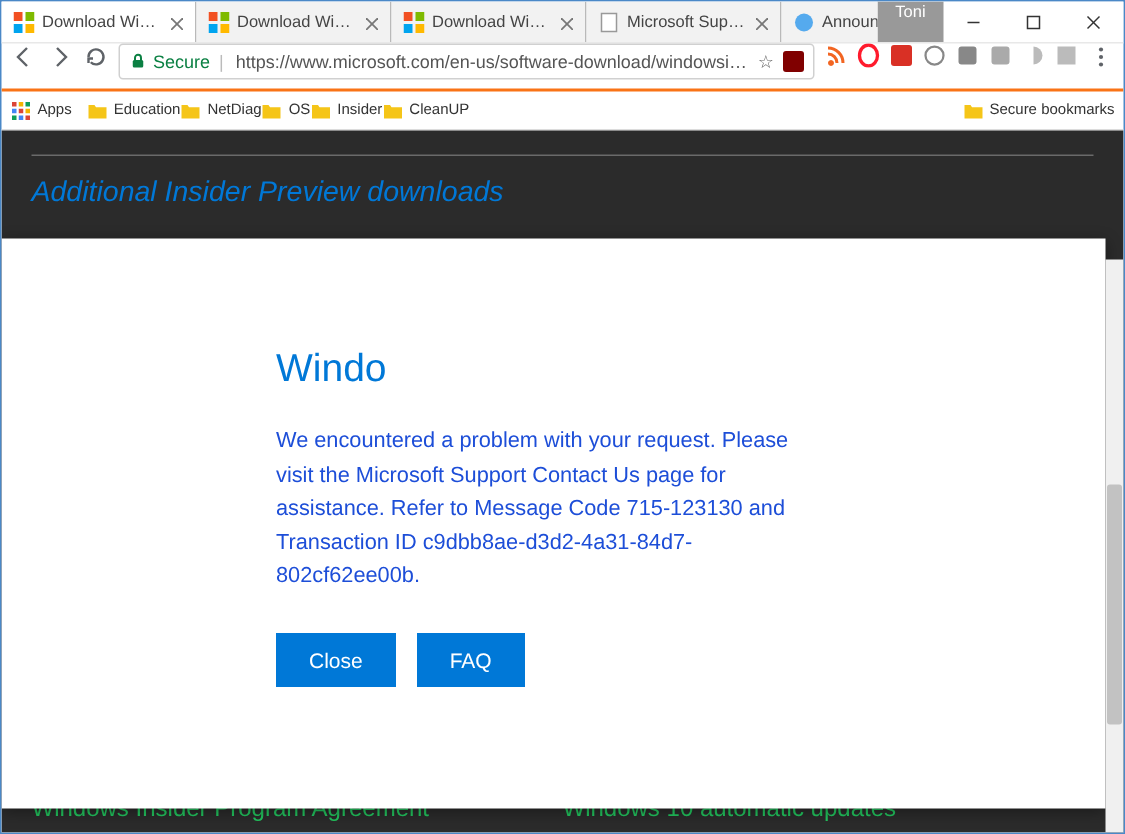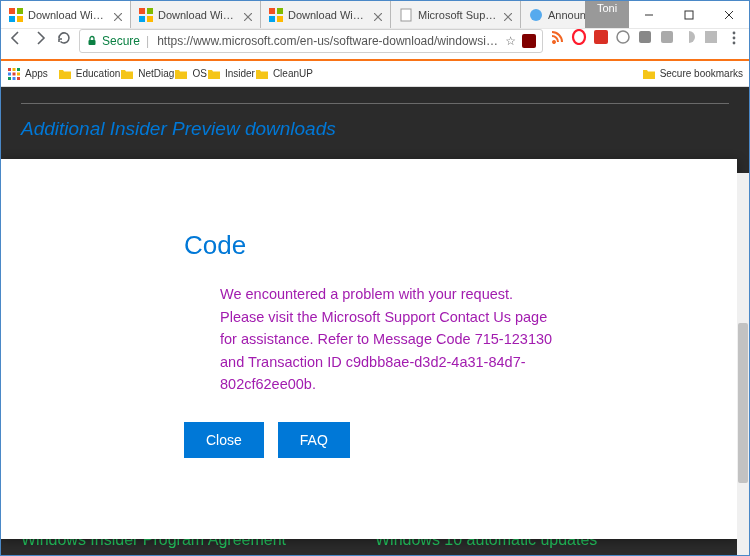--- a/index.html
+++ b/index.html
@@ -147,21 +147,21 @@
     left:0; right:12px;
     top:72px; bottom:16px;
     background:#fff;
     box-shadow: 0 2px 10px rgba(0,0,0,0.4);
     display:flex;
     align-items:center;
     justify-content:center;
   }
   .modal-inner { width: 370px; text-align:left; margin-top: -10px; }
   .err-title { color:#0078d7; font-size:26px; font-weight:300; margin-bottom:22px; }
-  .err-body { color:#a21caf; font-size:14.5px; line-height:1.55; margin-bottom:26px;margin-left:36px; }
+  .err-body { color:#1d4ed8; font-size:14.5px; line-height:1.55; margin-bottom:26px; }
   .btn-row { display:flex; gap:14px; }
   .ms-btn {
     background:#0078d7;
     color:#fff;
     border:none;
     padding: 10px 22px;
     font-size:14px;
     cursor:pointer;
   }
 
@@ -413,21 +413,21 @@
     <div class="ms-heading">Additional Insider Preview downloads</div>
   </div>
 
   <div class="page-footer-txt">
     <div class="col">Windows Insider Program Agreement</div>
     <div class="col">Windows 10 automatic updates</div>
   </div>
 
   <div class="modal">
     <div class="modal-inner">
-      <div class="err-title">Code</div>
+      <div class="err-title">Windo</div>
       <div class="err-body">We encountered a problem with your request. Please visit the Microsoft Support Contact Us page for assistance. Refer to Message Code 715-123130 and Transaction ID c9dbb8ae-d3d2-4a31-84d7-802cf62ee00b.</div>
       <div class="btn-row">
         <button class="ms-btn">Close</button>
         <button class="ms-btn">FAQ</button>
       </div>
     </div>
   </div>
 
   <div class="vscroll">
     <div class="thumb"></div>

